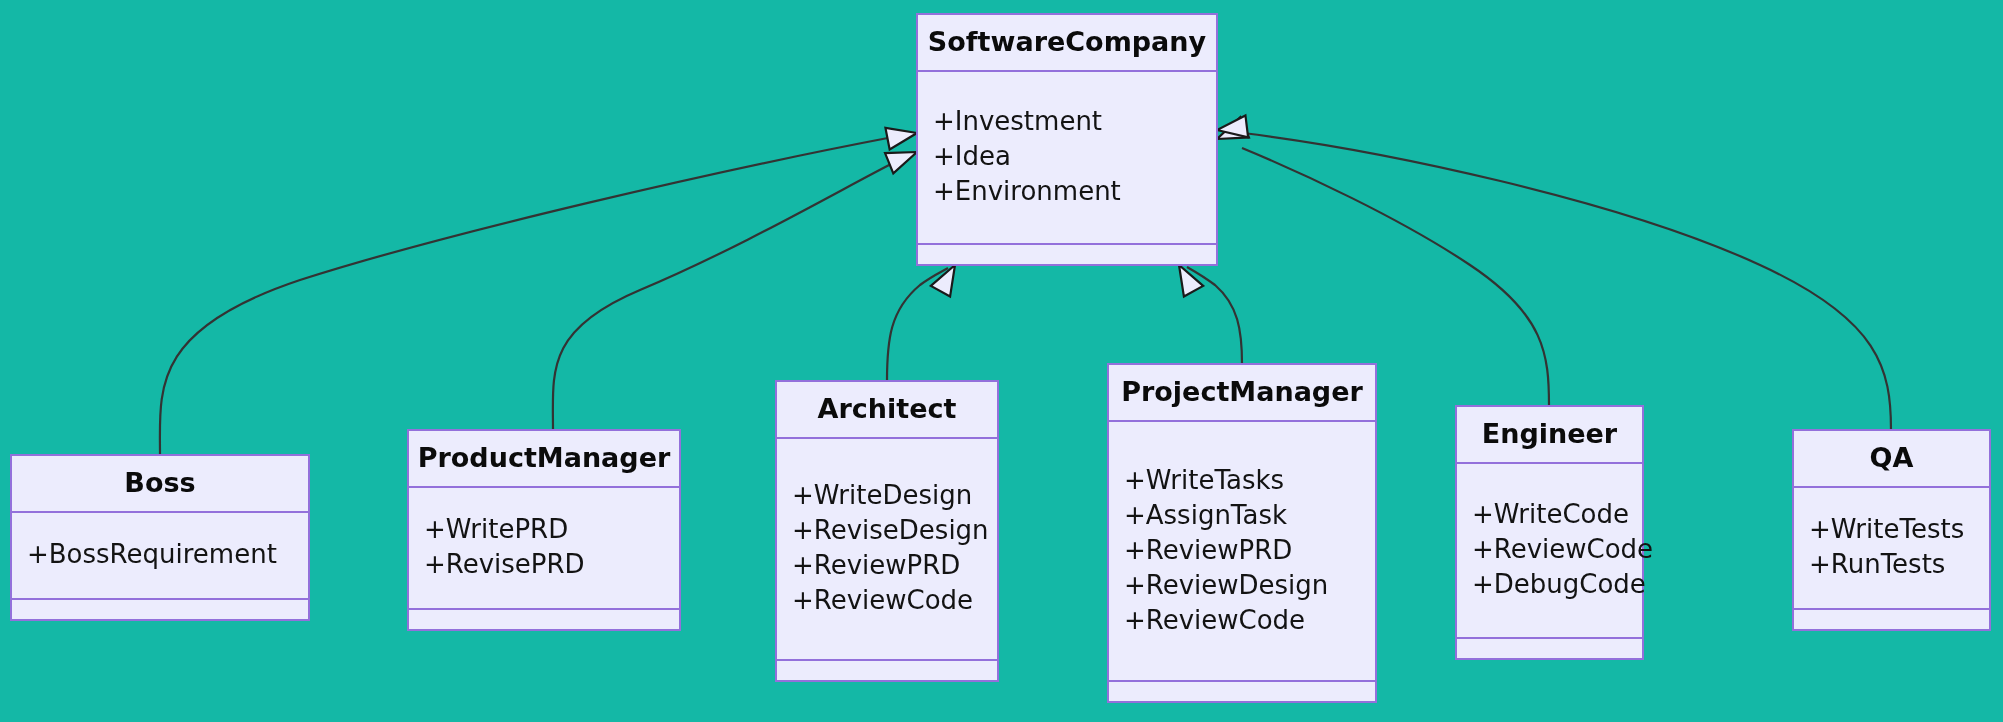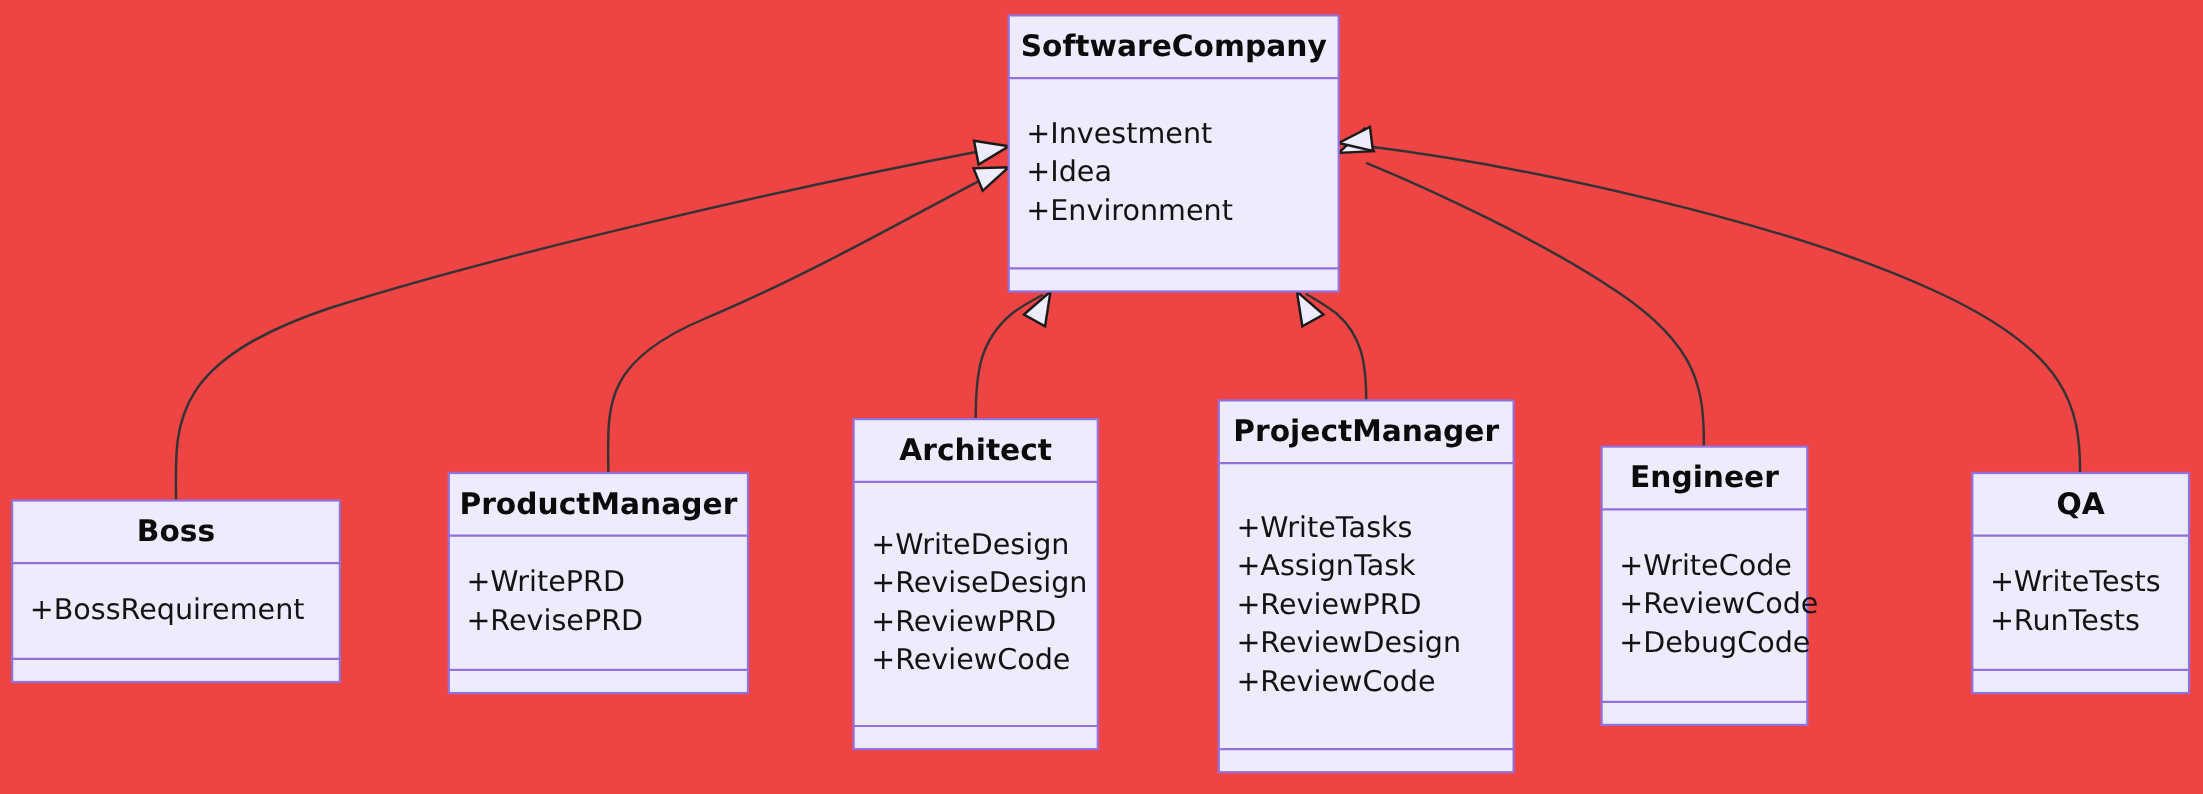--- a/index.html
+++ b/index.html
@@ -10,21 +10,21 @@
   body {
     width: 2003px;
     height: 722px;
     overflow: hidden;
     font-family: "DejaVu Sans", "Liberation Sans", sans-serif;
   }
   #diagram-root {
     position: relative;
     width: 2003px;
     height: 722px;
-    background: #ef4444;
+    background: #14b8a6;
   }
   svg#uml-canvas {
     position: absolute;
     top: 0;
     left: 0;
     width: 2003px;
     height: 722px;
     display: block;
   }
   .class-box-rect {

